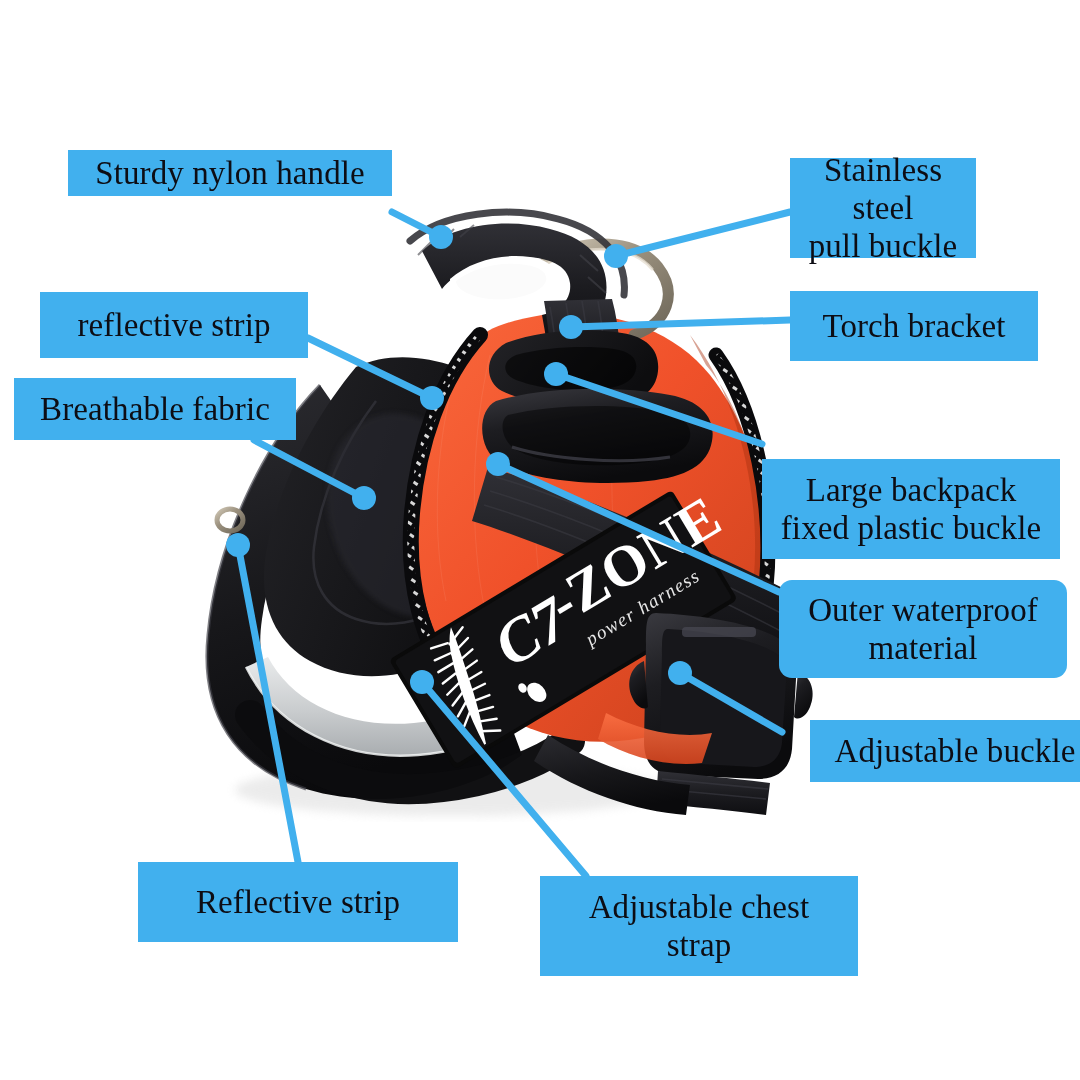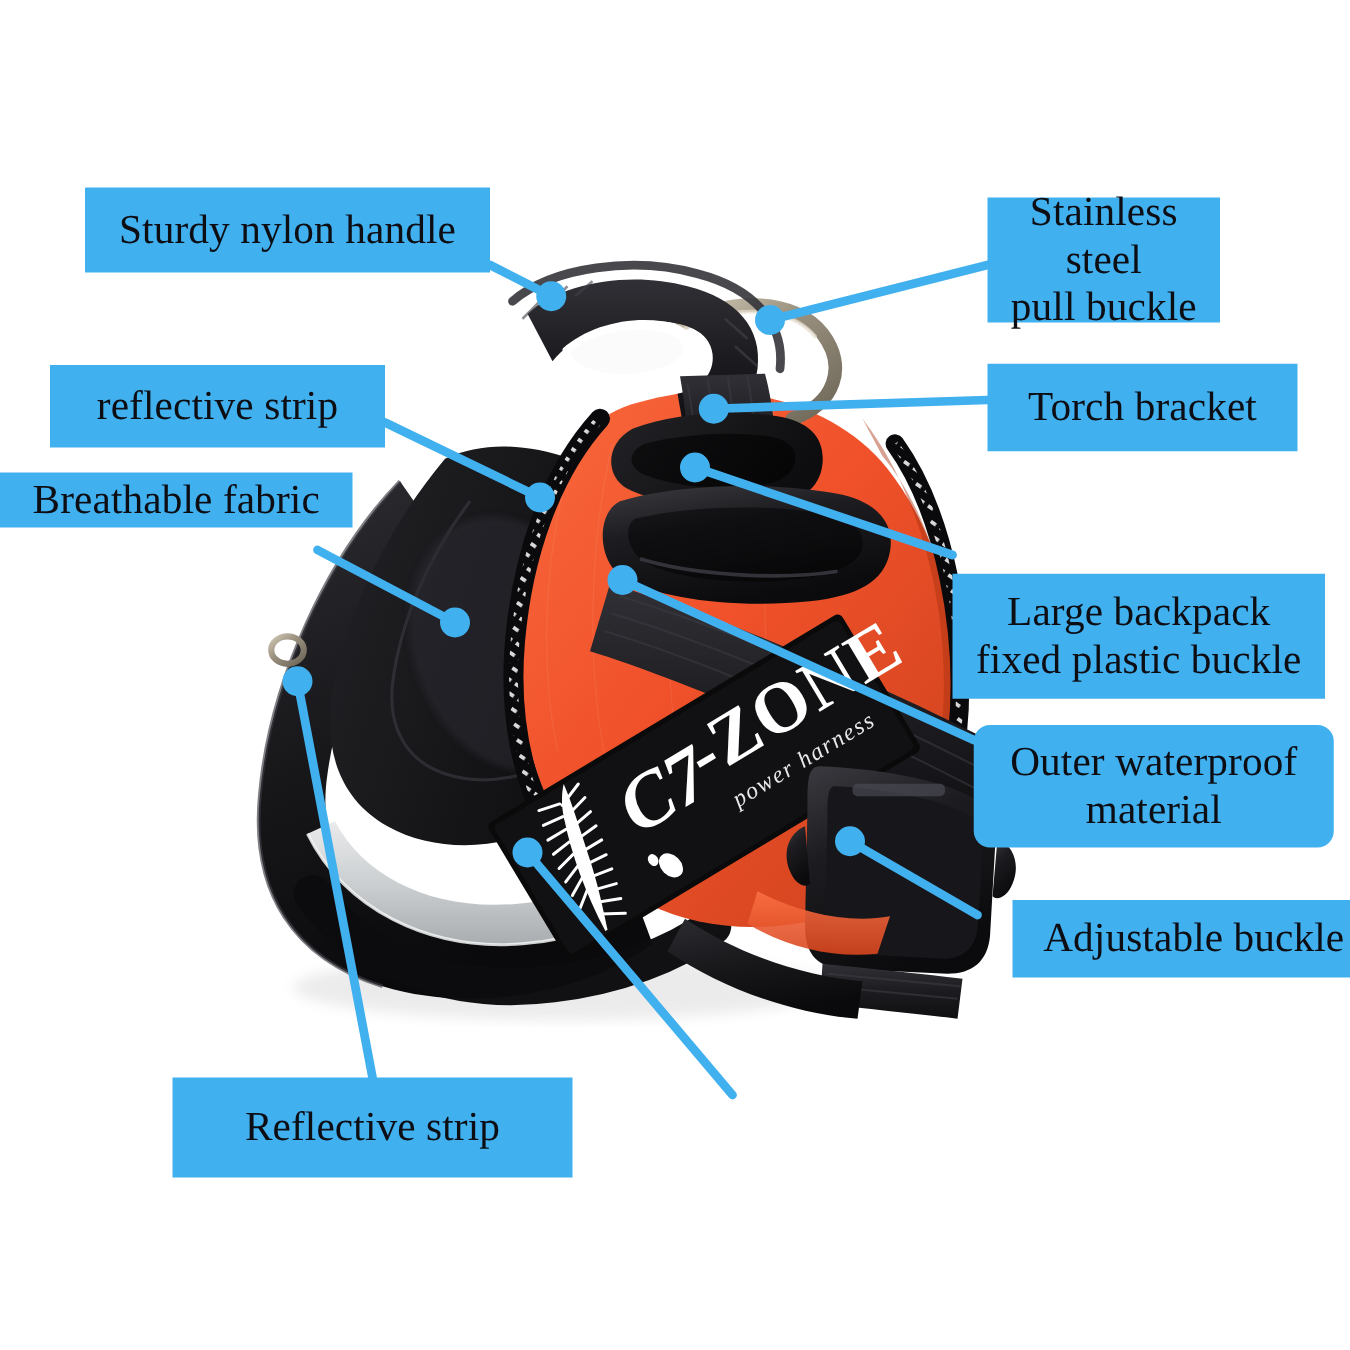--- a/index.html
+++ b/index.html
@@ -289,35 +289,37 @@
       <circle cx="616" cy="256" r="12"></circle>
       <circle cx="571" cy="327" r="12"></circle>
       <circle cx="556" cy="374" r="12"></circle>
       <circle cx="498" cy="464" r="12"></circle>
       <circle cx="680" cy="673" r="12"></circle>
       <circle cx="238" cy="545" r="12"></circle>
       <circle cx="422" cy="682" r="12"></circle>
     </g>
   </svg>
 
-  <div class="label" style="left:68px;top:150px;width:324px;height:68px;">Sturdy nylon handle</div>
+  <div class="label" style="left:68px;top:150px;width:324px;height:46px;">Sturdy nylon handle</div>
 
   <div class="label" style="left:40px;top:292px;width:268px;height:66px;">reflective strip</div>
 
-  <div class="label" style="left:0px;top:378px;width:282px;height:44px;">Breathable fabric</div>
+  <div class="label" style="left:14px;top:378px;width:282px;height:62px;">Breathable fabric</div>
 
   <div class="label" style="left:790px;top:158px;width:186px;height:100px;">Stainless steel
 pull buckle</div>
 
   <div class="label" style="left:790px;top:291px;width:248px;height:70px;">Torch bracket</div>
 
   <div class="label" style="left:762px;top:418px;width:298px;height:100px;margin-top:41px;">Large backpack
 fixed plastic buckle</div>
 
   <div class="label" style="left:779px;top:580px;width:288px;height:98px;border-radius:13px;">Outer waterproof
 material</div>
 
   <div class="label" style="left:782px;top:720px;width:290px;height:62px;margin-left:28px;">Adjustable buckle</div>
 
   <div class="label" style="left:138px;top:862px;width:320px;height:80px;">Reflective strip</div>
 
+  <div class="label" style="left:540px;top:876px;width:318px;height:100px;">Adjustable chest
+strap</div>
 
 </div>
 
 </body></html>

